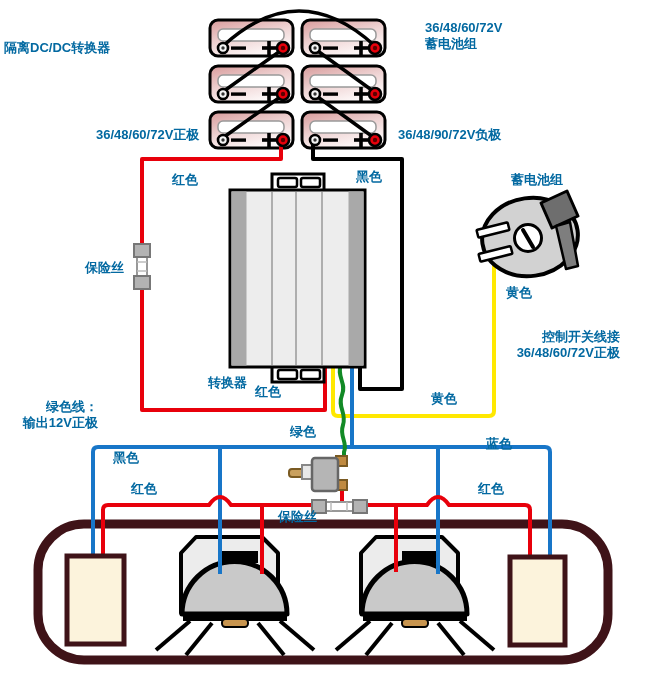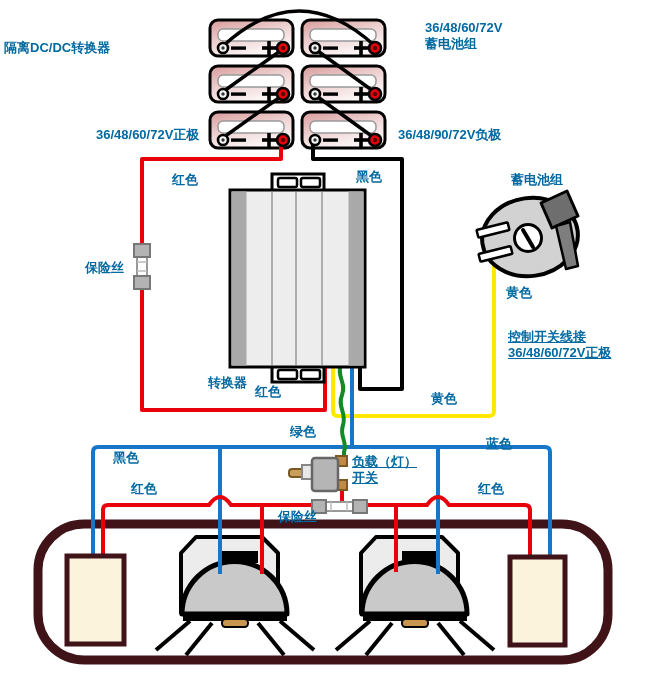--- a/index.html
+++ b/index.html
@@ -1,21 +1,21 @@
 <!DOCTYPE html>
 <html><head>
 <meta charset="utf-8">
 <style>
   html,body{margin:0;padding:0;background:#fff;}
   #stage{position:relative;width:646px;height:696px;background:#fff;overflow:hidden;
          font-family:"Liberation Sans", sans-serif;}
   #wiring{position:absolute;left:0;top:0;}
   .lbl{position:absolute;font:bold 13px/16px "Liberation Sans", sans-serif;color:#0369a1;
        white-space:pre-line;}
-  .c{text-align:left;text-decoration:underline;}
+  .c{text-align:right;}
   .tab{fill:#fff;stroke:#000;stroke-width:3;}
   .tslot{fill:#fff;stroke:#000;stroke-width:2.5;}
   .kslot{fill:#fff;stroke:#000;stroke-width:2.5;}
   .fcap{fill:#b3b3b3;stroke:#777;stroke-width:2;}
   .fglass{fill:#fff;stroke:#999;stroke-width:2;}
 </style>
 </head>
 <body>
 
 <div id="stage">
@@ -181,22 +181,22 @@
   <div class="lbl" style="left:398px;top:127px">36/48/90/72V负极</div>
   <div class="lbl" style="left:172px;top:172px">红色</div>
   <div class="lbl" style="left:356px;top:169px">黑色</div>
   <div class="lbl" style="left:511px;top:172px">蓄电池组</div>
   <div class="lbl" style="left:85px;top:260px">保险丝</div>
   <div class="lbl" style="left:506px;top:285px">黄色</div>
   <div class="lbl c" style="left:508px;top:329px;width:112px">控制开关线接
 36/48/60/72V正极</div>
   <div class="lbl" style="left:208px;top:375px">转换器</div>
   <div class="lbl" style="left:255px;top:384px">红色</div>
+  <div class="lbl c" style="left:14px;top:399px;width:84px">绿色线：
+输出12V正极</div>
   <div class="lbl" style="left:290px;top:424px">绿色</div>
   <div class="lbl" style="left:431px;top:391px">黄色</div>
   <div class="lbl" style="left:113px;top:450px">黑色</div>
   <div class="lbl" style="left:486px;top:436px">蓝色</div>
   <div class="lbl" style="left:131px;top:481px">红色</div>
   <div class="lbl" style="left:478px;top:481px">红色</div>
-  <div class="lbl c" style="left:352px;top:454px;width:68px">负载（灯）
-开关</div>
   <div class="lbl" style="left:278px;top:509px">保险丝</div>
 </div>
 
 </body></html>

